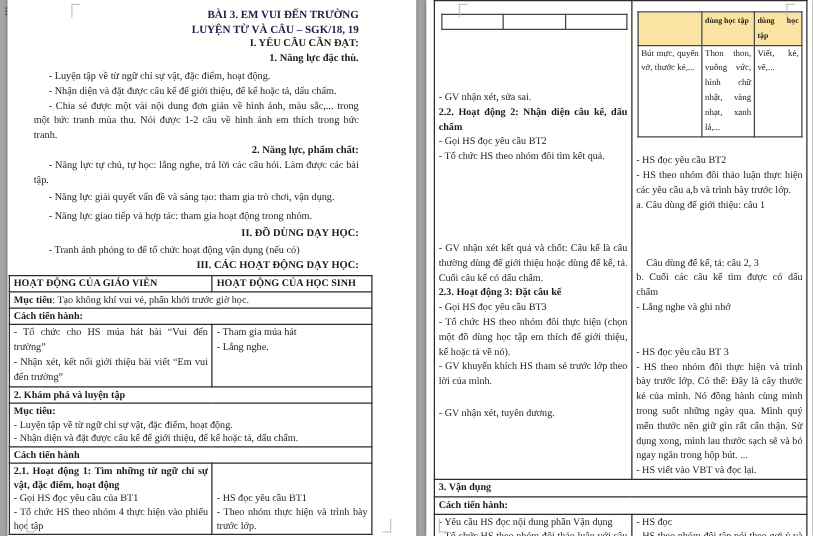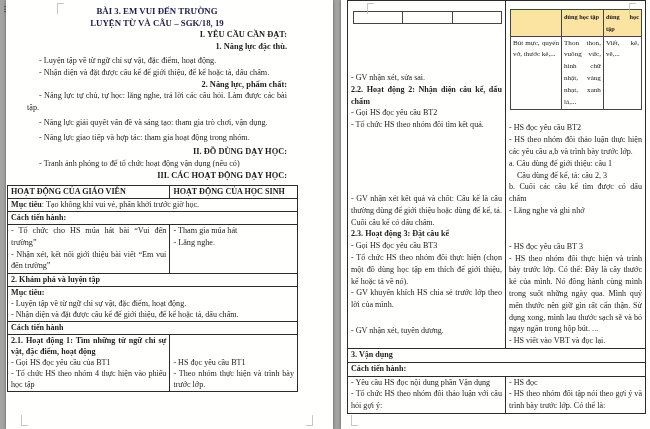--- a/index.html
+++ b/index.html
@@ -16,21 +16,21 @@
   #page-right { left:341px; width:309px; }
 
   
   .p  { font-size:8.2px; line-height:11.8px; text-align:justify; }
   .ind { text-indent:12px; }
   .b  { font-weight:bold; }
   .i  { }
 
   
   .lp-text { padding:5px 46px 0 21px; }
-  .title { text-align:center; font-weight:bold; font-size:8.8px; line-height:12.2px; color:#1d1d4e; }
+  .title { text-align:right; font-weight:bold; font-size:8.8px; line-height:12.2px; color:#1d1d4e; }
   .h  { font-weight:bold; font-size:8.4px; line-height:11.8px;text-align:right; }
 
   
   table.main { border-collapse:collapse; table-layout:fixed; width:291px; margin:3px 0 0 1px; }
   #page-right table.main { width:299px; margin:0 0 0 6px; }
   table.main td {
     border:1px solid #2b2b2b; vertical-align:top;
     font-size:8.1px; line-height:11.0px; padding:0 3px 1px 3px;
     text-align:justify;
   }
@@ -50,39 +50,40 @@
   #rp-hs-mini { width:132px; margin:8px 0 0 1px; }
 
   .sp { width:100%; }
 
   
   .handle { position:absolute; left:3px; top:6px; font-size:9px; color:#4c4c4c; line-height:9px; letter-spacing:-1px; cursor:move; }
   .crop { position:absolute; width:7px; height:11px; opacity:.8; }
   .crop.tl { border-left:1px solid #b9b9b9; border-top:1px solid #b9b9b9; }
   .crop.bl { border-left:1px solid #b9b9b9; border-bottom:1px solid #b9b9b9; }
   .crop.br { border-right:1px solid #b9b9b9; border-bottom:1px solid #b9b9b9; }
-  .pl8 { padding-left:8px; }
+  .pl8 { padding-left:8px;margin-top:35px; }
 </style>
 </head>
 <body>
 
 <span class="handle">⠿</span>
 
 <div class="page" id="page-left">
   <span class="crop tl" style="left:51px; top:3px;"></span>
   <span class="crop bl" style="left:15px; bottom:3px;"></span>
   <span class="crop br" style="left:300px; bottom:3px;"></span>
 
   <div class="lp-text">
     <div class="title">BÀI 3. EM VUI ĐẾN TRƯỜNG</div>
     <div class="title">LUYỆN TỪ VÀ CÂU – SGK/18, 19</div>
     <div class="h">I. YÊU CẦU CẦN ĐẠT:</div>
     <div class="h">1. Năng lực đặc thù.</div>
     <div class="p ind" style="margin-top:2px">- Luyện tập về từ ngữ chỉ sự vật, đặc điểm, hoạt động.</div>
     <div class="p ind">- Nhận diện và đặt được câu kể để giới thiệu, để kể hoặc tả, dấu chấm.</div>
+    <div class="p ind">- Chia sẻ được một vài nội dung đơn giản về hình ảnh, màu sắc,... trong một bức tranh mùa thu. Nói được 1-2 câu về hình ảnh em thích trong bức tranh.</div>
     <div class="h">2. Năng lực, phẩm chất:</div>
     <div class="p ind">- Năng lực tự chủ, tự học: lắng nghe, trả lời các câu hỏi. Làm được các bài tập.</div>
     <div class="p ind" style="margin-top:3px">- Năng lực giải quyết vấn đề và sáng tạo: tham gia trò chơi, vận dụng.</div>
     <div class="p ind" style="margin-top:3px">- Năng lực giao tiếp và hợp tác: tham gia hoạt động trong nhóm.</div>
     <div class="h" style="margin-top:2px">II. ĐỒ DÙNG DẠY HỌC:</div>
     <div class="p ind" style="margin-top:1px">- Tranh ảnh phóng to để tổ chức hoạt động vận dụng (nếu có)</div>
     <div class="h">III. CÁC HOẠT ĐỘNG DẠY HỌC:</div>
   </div>
 
   <table class="main">
@@ -167,21 +168,21 @@
         <div class="sp" style="height:48px"></div>
         <div>- GV nhận xét, sửa sai.</div>
         <div class="b">2.2. Hoạt động 2: Nhận diện câu kể, dấu chấm</div>
         <div>- Gọi HS đọc yêu cầu BT2</div>
         <div>- Tổ chức HS theo nhóm đôi tìm kết quả.</div>
         <div class="sp" style="height:62px"></div>
         <div><span>- GV nhận xét kết quả và chốt: </span><span class="i">Câu kể là câu thường dùng để giới thiệu hoặc dùng để kể, tả. Cuối câu kể có dấu chấm.</span></div>
         <div class="b">2.3. Hoạt động 3: Đặt câu kể</div>
         <div>- Gọi HS đọc yêu cầu BT3</div>
         <div>- Tổ chức HS theo nhóm đôi thực hiện (chọn một đồ dùng học tập em thích để giới thiệu, kể hoặc tả về nó).</div>
-        <div>- GV khuyến khích HS chia sẻ trước lớp theo lời của mình.</div>
+        <div>- GV khuyến khích HS tham sẻ trước lớp theo lời của mình.</div>
         <div class="sp" style="height:14px"></div>
         <div>- GV nhận xét, tuyên dương.</div>
       </td>
       <td>
         <table class="mini" id="rp-hs-mini">
           <colgroup>
                 <col style="width:39%">
                 <col style="width:32%">
                 <col style="width:29%">
               </colgroup>

